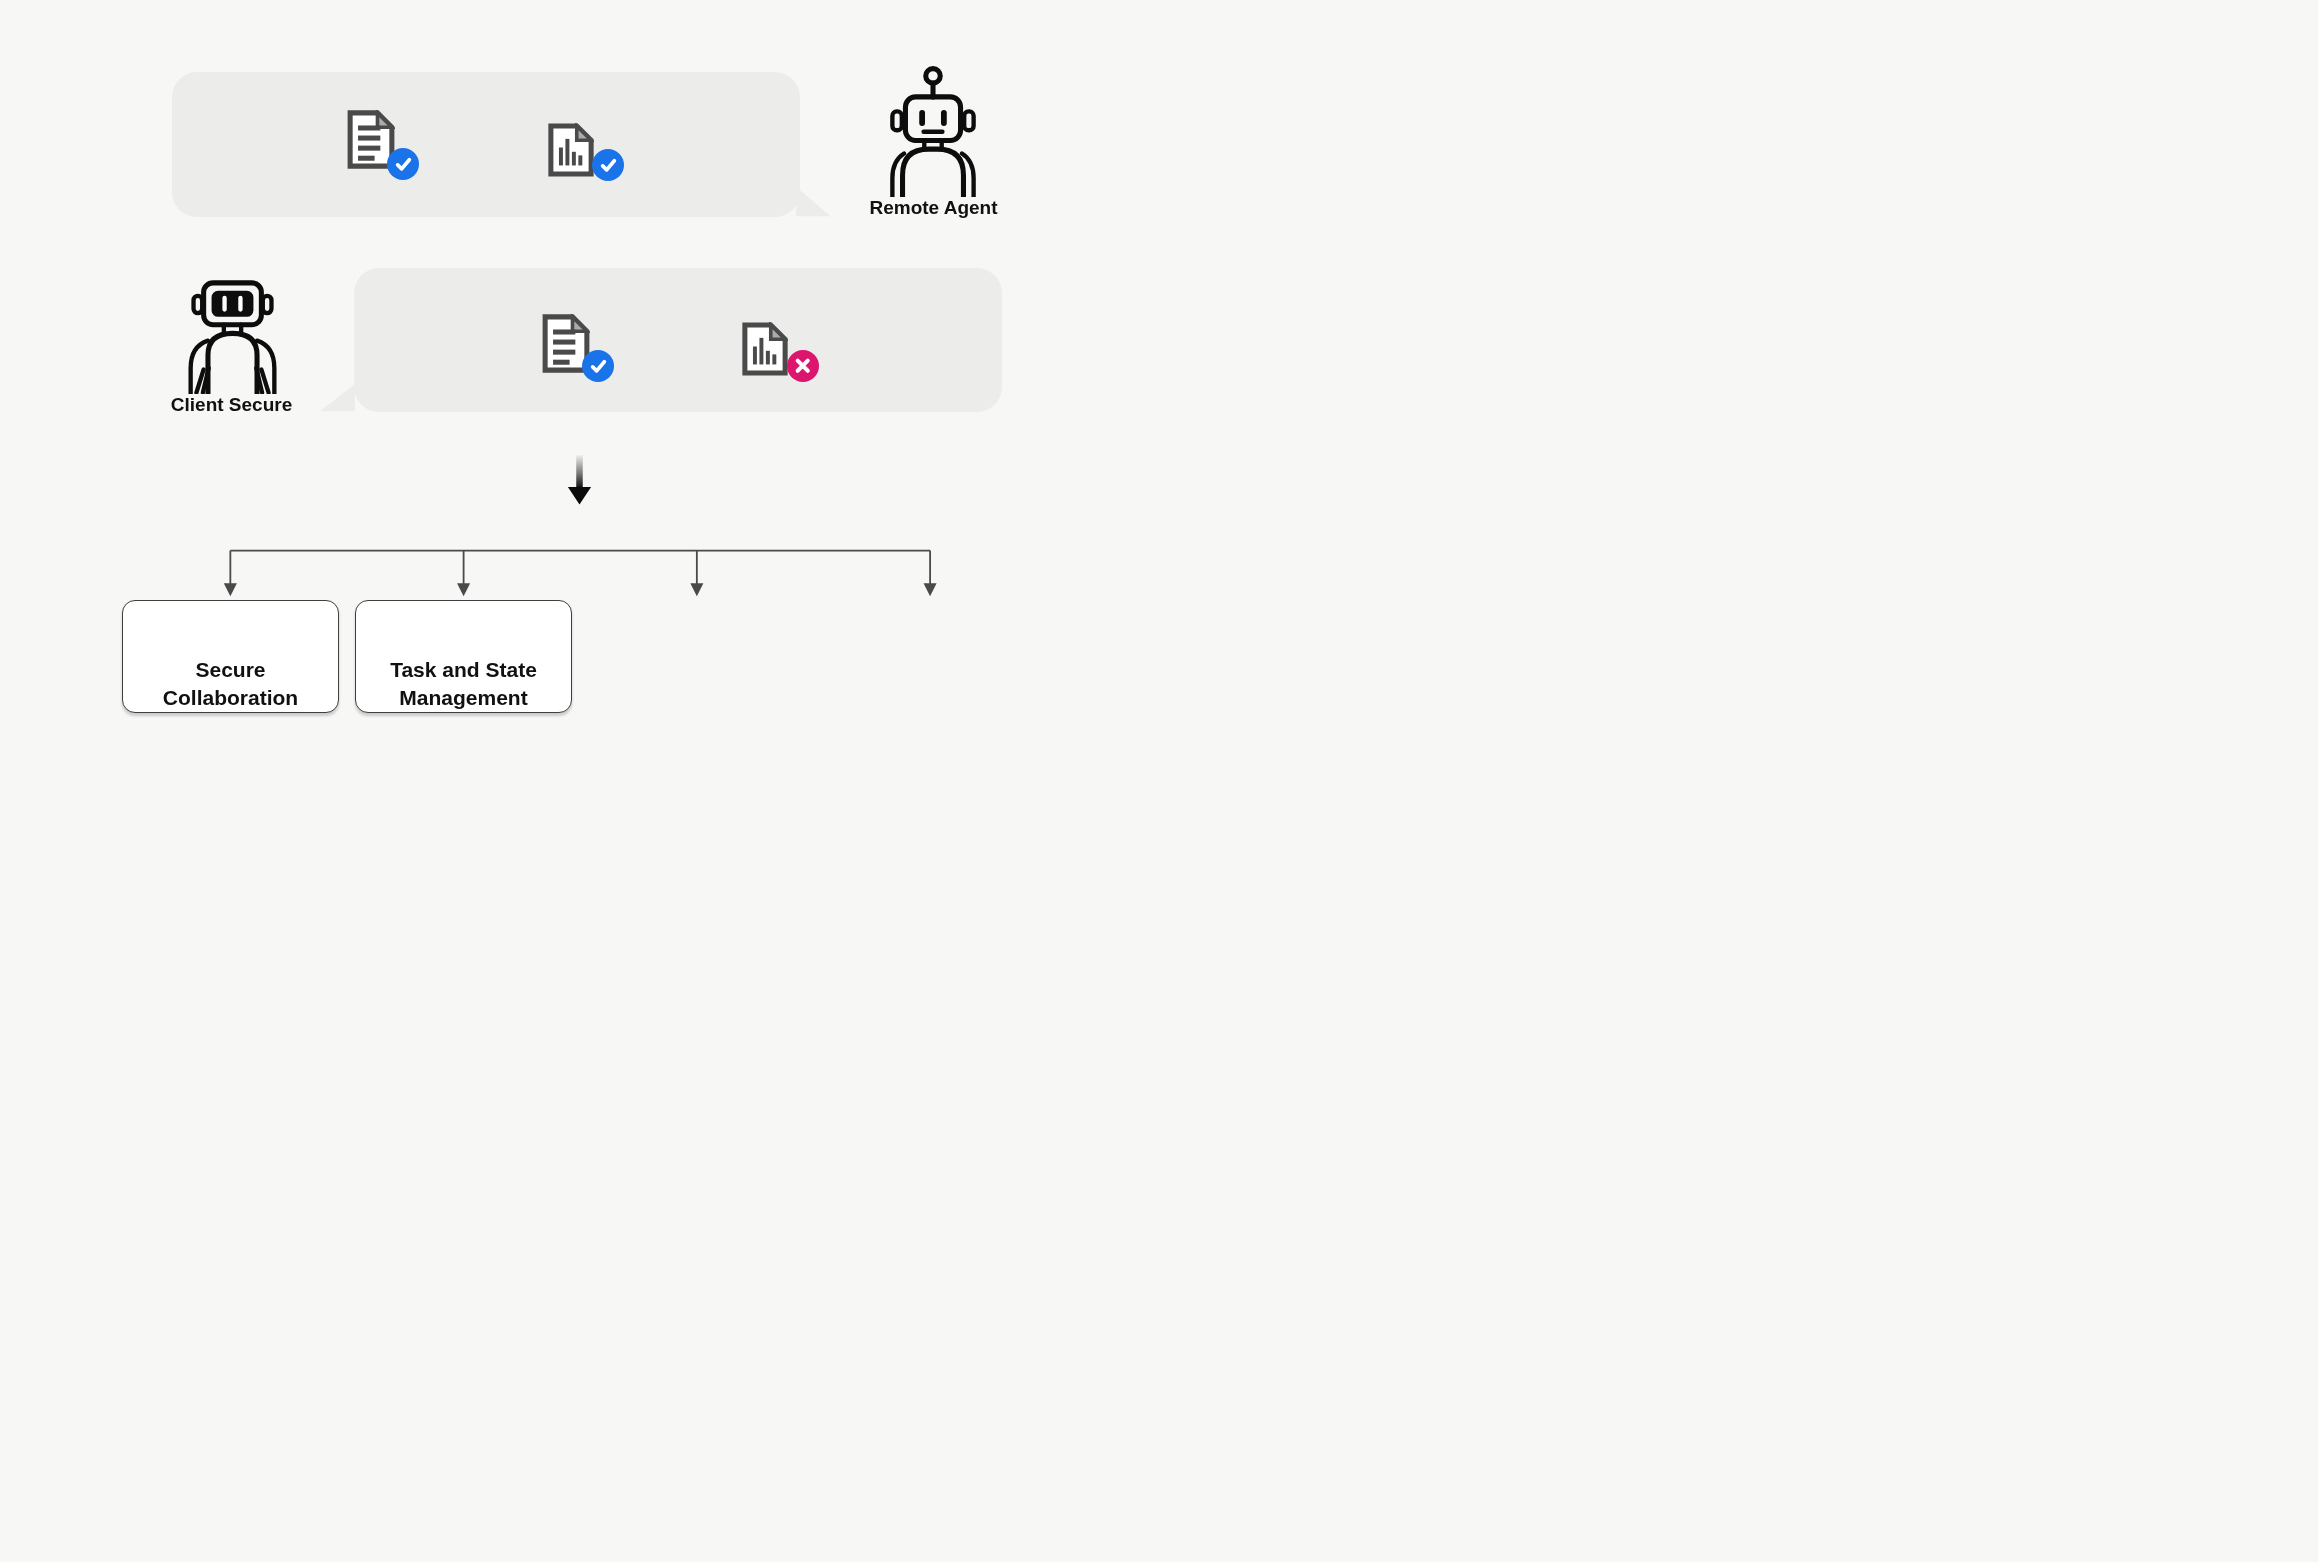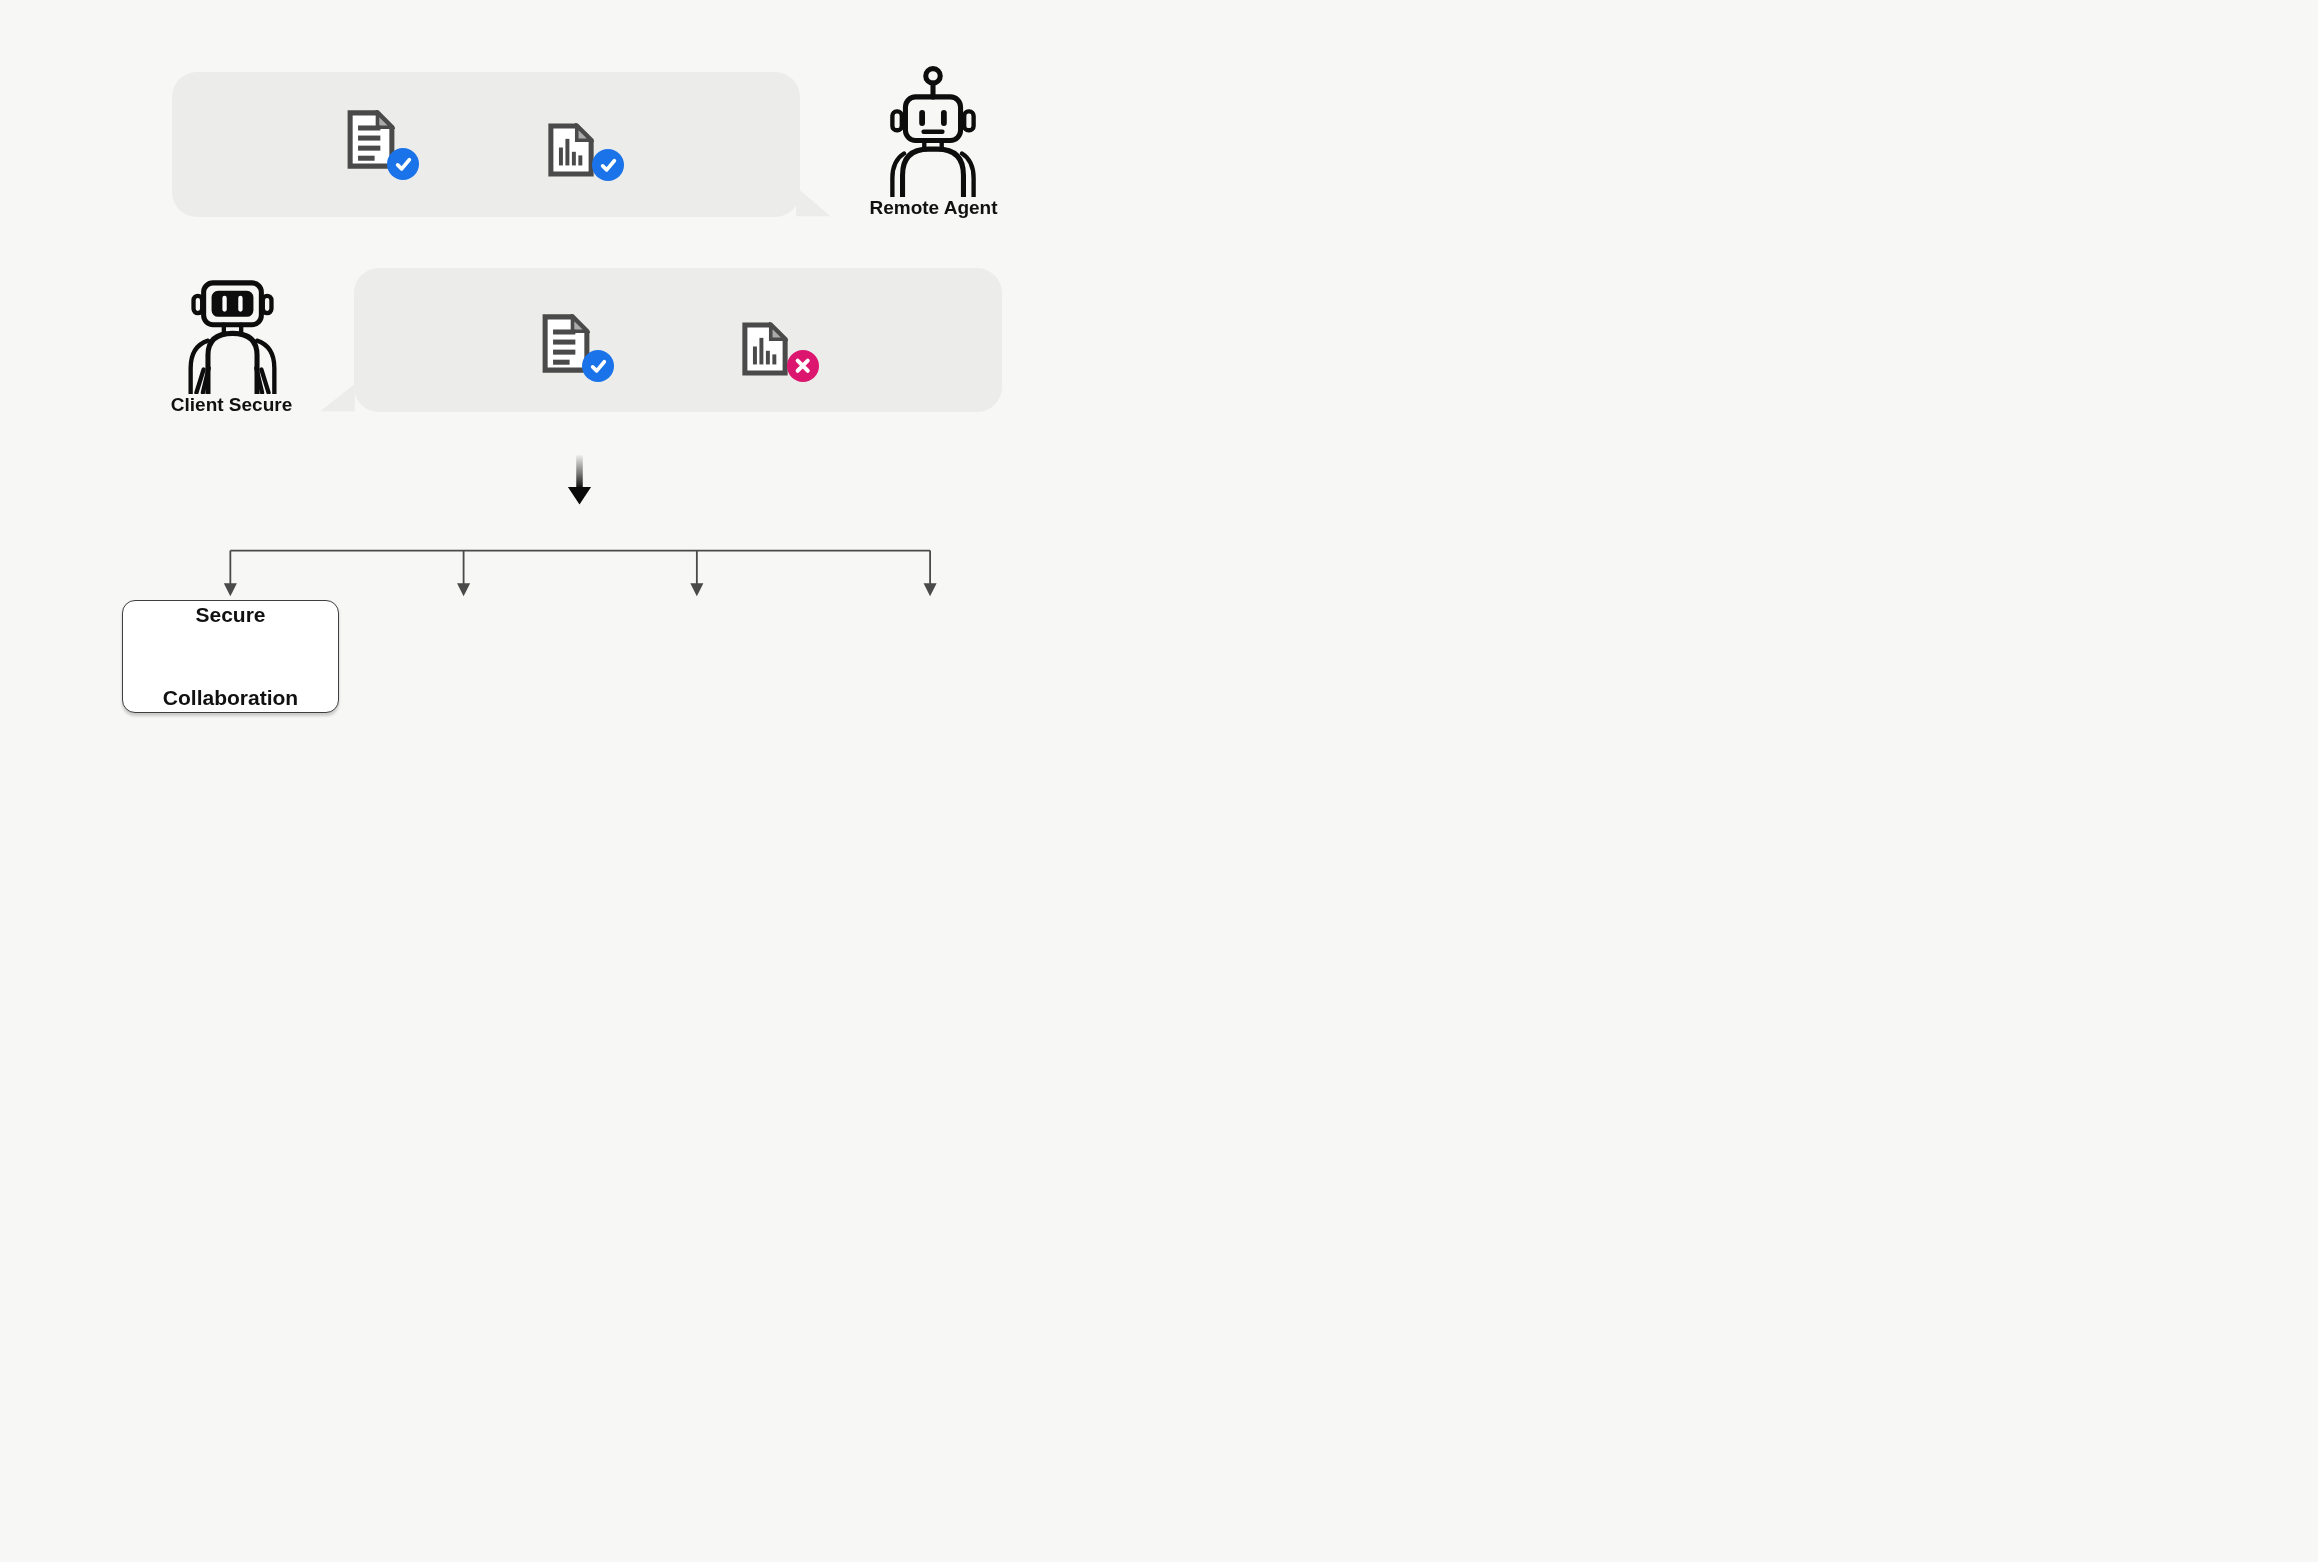--- a/index.html
+++ b/index.html
@@ -36,21 +36,21 @@
   .agent-label{
     position:absolute;text-align:center;font-weight:700;font-size:19px;
     letter-spacing:0;color:var(--c-text);white-space:nowrap;
   }
   .feature-box{
     position:absolute;width:217px;height:113px;top:600px;
     background:var(--c-box_bg);
     border:1.4px solid var(--c-box_border);
     border-radius:13px;
     box-shadow:0 2.2px 2.9px rgba(0,0,0,0.18);
-    display:flex;flex-direction:column;align-items:center;justify-content:space-between;
+    display:flex;flex-direction:column;align-items:center;justify-content:flex-end;
     text-align:center;font-weight:700;font-size:21px;line-height:28px;
     box-sizing:border-box;
   }
   .overlay-svg{position:absolute;left:0;top:0;}
 </style>
 </head>
 <body>
 
 <div class="canvas">
 
@@ -193,15 +193,19 @@
       <polygon points="631,65 649,65 640,83"></polygon>
       <polygon points="953,65 971,65 962,83"></polygon>
       <polygon points="1275,65 1293,65 1284,83"></polygon>
     </g>
   </svg>
 
   <div class="feature-box" style="left:122px;">
     <div>Secure</div>
     <div>Collaboration</div>
   </div>
+  <div class="feature-box" style="left:355px;">
+    <div>Task and State</div>
+    <div>Management</div>
+  </div>
 
 </div>
 
 
 </body></html>

